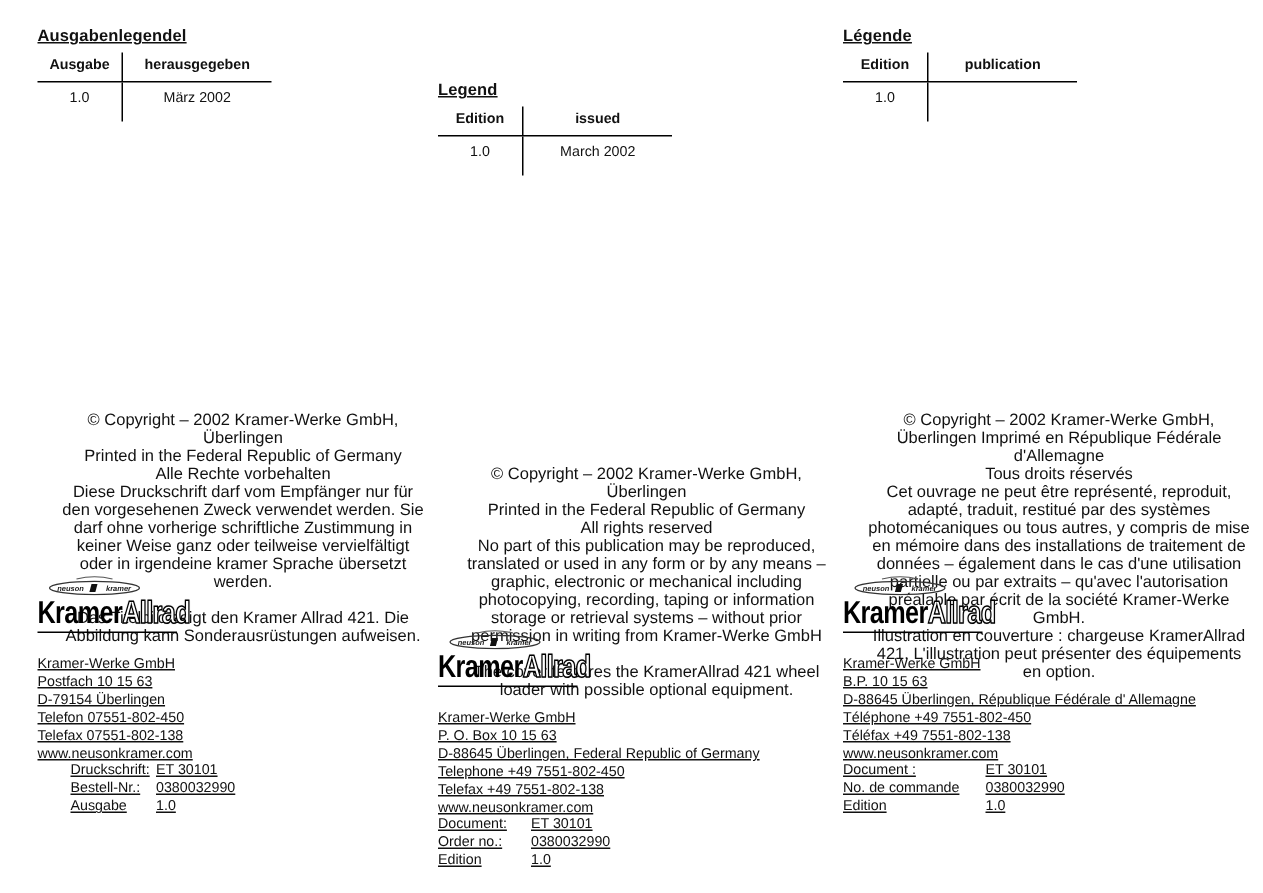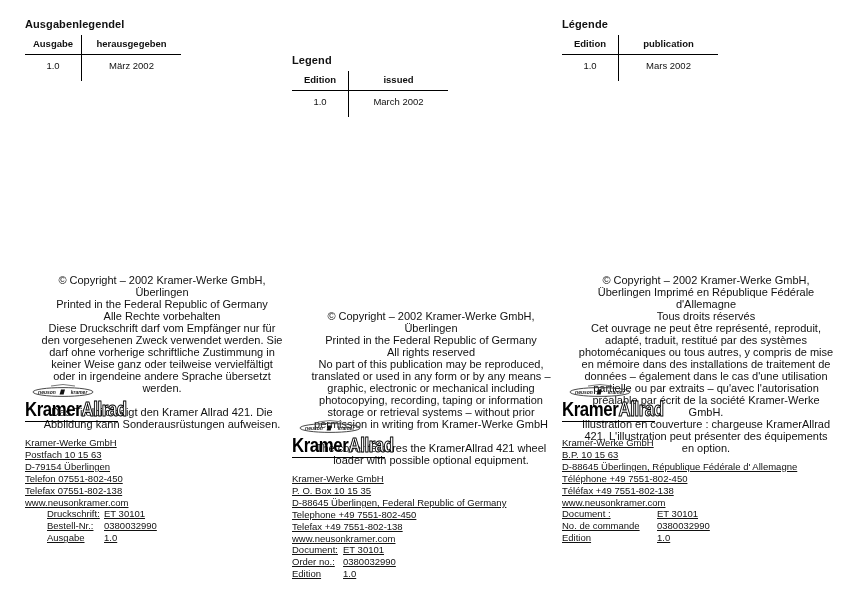--- a/index.html
+++ b/index.html
@@ -9,21 +9,21 @@
     color:#111;overflow:hidden;
   }
   .page{position:absolute;inset:0;background:#fff;}
   .col{position:absolute;top:18px;height:560px;}
   .col-de{left:25px;width:258px;}
   .col-en{left:292px;width:262px;margin-top:36px;}
   .col-fr{left:562px;width:272px;}
 
   
   .sec-table{position:absolute;top:0;left:0;}
-  .tbl-title{font-size:11px;font-weight:bold;margin:0 0 5px 0;letter-spacing:0.1px;}
+  .tbl-title{font-size:11px;font-weight:bold;margin:0 0 5px 0;letter-spacing:0.1px;text-decoration:underline;}
   .legend-table{display:inline-block;}
   .lt-row{display:flex;}
   .lt-c1{width:56px;border-right:1px solid #000;text-align:center;}
   .lt-c2{width:99px;text-align:center;}
   .lt-head{border-bottom:1.5px solid #000;font-weight:bold;}
   .lt-head .lt-c1,.lt-head .lt-c2{font-size:9.5px;padding:3px 0 5px 0;}
   .lt-body .lt-c1,.lt-body .lt-c2{font-size:9.5px;padding:5px 0 4px 0;}
   .lt-body .lt-c1{padding-bottom:10px;}
 
   
@@ -38,21 +38,21 @@
     font-size:21px;font-weight:bold;letter-spacing:-0.5px;white-space:nowrap;line-height:22px;}
   .wm-solid{color:#000;}
   .wm-outline{color:#fff;-webkit-text-stroke:1px #000;text-shadow:0 0 1px #000;}
   .logo-rule{width:93px;height:1px;background:#000;margin-top:1px;}
 
   
   .sec-address{position:absolute;top:419px;left:0;right:0;font-size:9.5px;line-height:11.9px;text-decoration:underline;}
   .meta-row{display:flex;}
   .meta-label{display:inline-block;flex:0 0 auto;}
   .col-de .meta-label{width:57px;padding-left:22px;}
-  .col-en .meta-label{width:51px;}
+  .col-en .meta-label{width:62px;}
   .col-fr .meta-label{width:95px;}
 </style>
 </head>
 <body>
 
 <div class="page">
 
   <div class="col col-de">
     <div class="sec-table">
       <div class="tbl-title">Ausgabenlegendel</div>
@@ -66,21 +66,21 @@
           <div class="lt-c2">März 2002</div>
         </div>
       </div>
     </div>
 
     <div class="sec-copyright">
       <div>
           <div>© Copyright – 2002 Kramer-Werke GmbH, Überlingen</div>
           <div>Printed in the Federal Republic of Germany</div>
           <div>Alle Rechte vorbehalten</div>
-          <div>Diese Druckschrift darf vom Empfänger nur für den vorgesehenen Zweck verwendet werden. Sie darf ohne vorherige schriftliche Zustimmung in keiner Weise ganz oder teilweise vervielfältigt oder in irgendeine andere Sprache übersetzt werden.</div>
+          <div>Diese Druckschrift darf vom Empfänger nur für den vorgesehenen Zweck verwendet werden. Sie darf ohne vorherige schriftliche Zustimmung in keiner Weise ganz oder teilweise vervielfältigt oder in irgendeine kramer Sprache übersetzt werden.</div>
         </div>
       <div class="note">Das Titelbild zeigt den Kramer Allrad 421. Die Abbildung kann Sonderausrüstungen aufweisen.</div>
     </div>
 
     <div class="sec-logo">
       <svg class="emblem" width="64" height="13" viewBox="0 0 64 13">
         <path d="M20 2 Q32 -1 44 2" fill="none" stroke="#555" stroke-width="0.8"></path>
         <ellipse cx="32" cy="8" rx="30" ry="4.4" fill="none" stroke="#333" stroke-width="0.9"></ellipse>
         <polygon points="30,5.4 34,5.4 32.6,10.6 28.6,10.6" fill="#111"></polygon>
         <text x="16" y="10" text-anchor="middle" font-size="5" font-style="italic" font-weight="bold" fill="#222">neuson</text>
@@ -147,21 +147,21 @@
         <text x="16" y="10" text-anchor="middle" font-size="5" font-style="italic" font-weight="bold" fill="#222">neuson</text>
         <text x="48" y="10" text-anchor="middle" font-size="5" font-style="italic" font-weight="bold" fill="#222">kramer</text>
       </svg>
       <div class="wordmark"><span class="wm-solid">Kramer</span><span class="wm-outline">Allrad</span></div>
       <div class="logo-rule"></div>
     </div>
 
     <div class="sec-address">
       <div>
           <div>Kramer-Werke GmbH</div>
-          <div>P. O. Box 10 15 35</div>
+          <div>P. O. Box 10 15 63</div>
           <div>D-88645 Überlingen, Federal Republic of Germany</div>
           <div>Telephone +49 7551-802-450</div>
           <div>Telefax +49 7551-802-138</div>
           <div>www.neusonkramer.com</div>
         </div>
       <div class="meta-row">
         <span class="meta-label">Document:</span>
         <span>ET 30101</span>
       </div>
       <div class="meta-row">
@@ -178,21 +178,20 @@
   <div class="col col-fr">
     <div class="sec-table">
       <div class="tbl-title">Légende</div>
       <div class="legend-table">
         <div class="lt-row lt-head">
           <div class="lt-c1">Edition</div>
           <div class="lt-c2">publication</div>
         </div>
         <div class="lt-row lt-body">
           <div class="lt-c1">1.0</div>
-          <div class="lt-c2">Mars 2002</div>
         </div>
       </div>
     </div>
 
     <div class="sec-copyright">
       <div>
           <div>© Copyright – 2002 Kramer-Werke GmbH, Überlingen Imprimé en République Fédérale d'Allemagne</div>
           <div>Tous droits réservés</div>
           <div>Cet ouvrage ne peut être représenté, reproduit, adapté, traduit, restitué par des systèmes photomécaniques ou tous autres, y compris de mise en mémoire dans des installations de traitement de données – également dans le cas d'une utilisation partielle ou par extraits – qu'avec l'autorisation préalable par écrit de la société Kramer-Werke GmbH.</div>
         </div>

